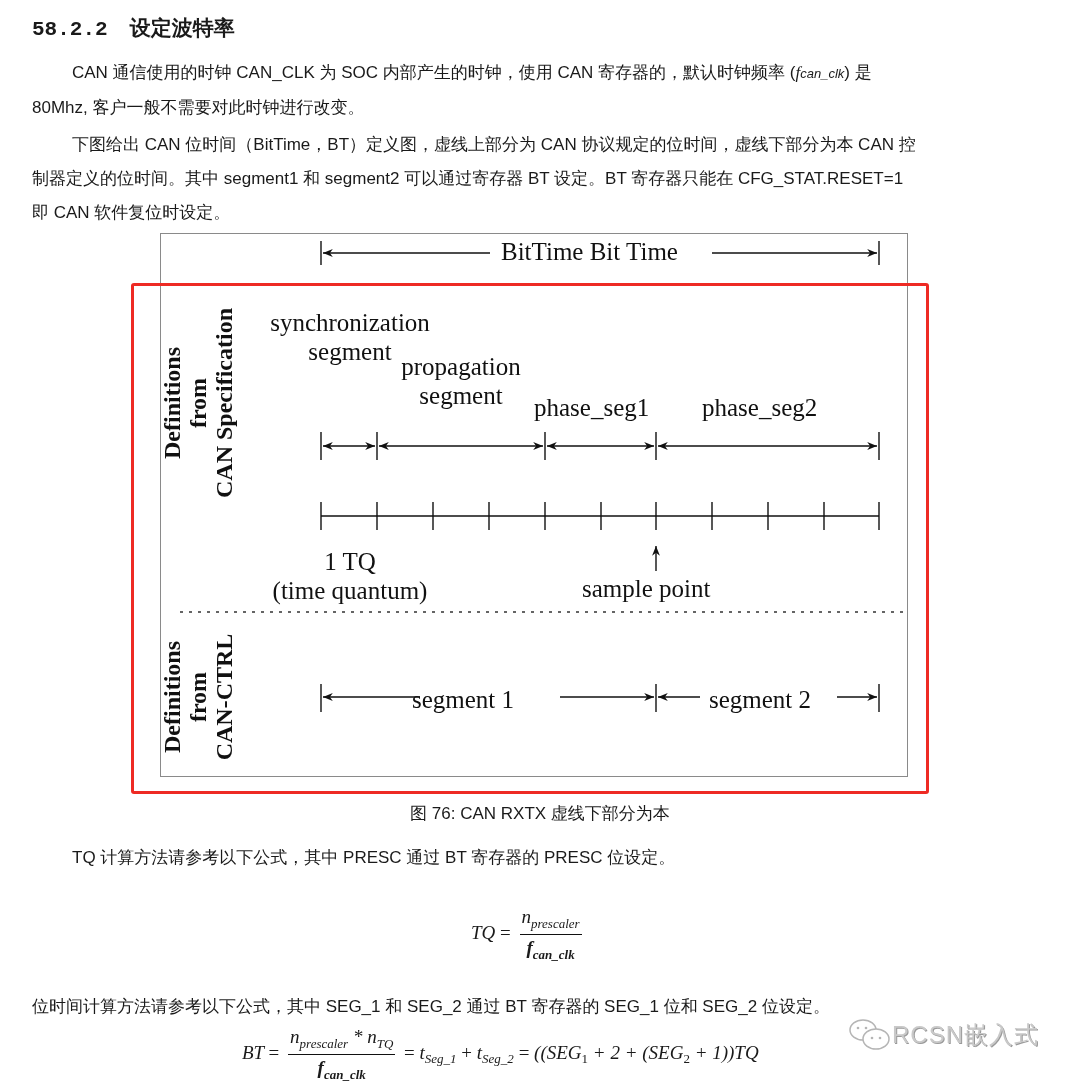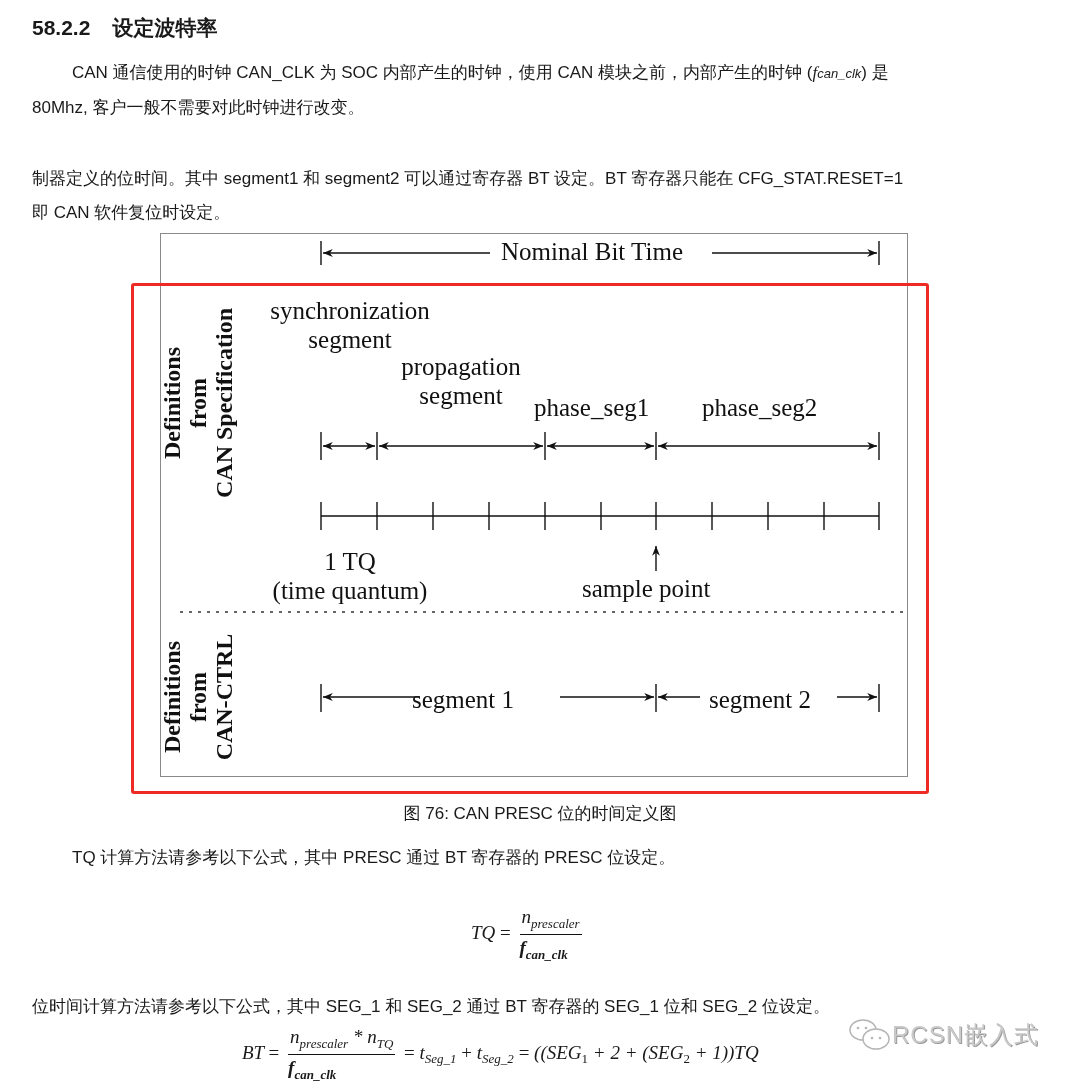--- a/index.html
+++ b/index.html
@@ -1,53 +1,53 @@
 <!DOCTYPE html>
 <html><head>
   <meta charset="utf-8">
   <style>
     html, body { margin: 0; padding: 0; background: #ffffff; }
     body { width: 1080px; height: 1084px; position: relative; overflow: hidden;
            font-family: "Liberation Sans", "DejaVu Sans", sans-serif; color: #1a1a1a; }
     .abs { position: absolute; }
-    .heading { left: 32px; top: 14px; font-size: 21px; font-weight: bold; white-space: nowrap; }
+    .heading { left: 32px; top: 14px; font-size: 21px; font-weight: bold; white-space: nowrap; font-family: Liberation Mono, monospace; }
     .heading .num { margin-right: 22px; }
     .para { left: 32px; width: 1020px; font-size: 17px; line-height: 34px; }
     .para .indent { display: inline-block; width: 40px; }
     .sub { font-style: italic; font-size: 13px; }
     .serif { font-family: "Liberation Serif", "DejaVu Serif", serif; }
     .diagram-box { left: 160px; top: 233px; width: 748px; height: 544px; border: 1.5px solid #8a8a8a; box-sizing: border-box; }
     .red-box { left: 131px; top: 283px; width: 798px; height: 511px; border: 3px solid #ee2a24; border-radius: 3px; box-sizing: border-box; }
     .dlabel { font-family: "Liberation Serif", "DejaVu Serif", serif; font-size: 25px; color: #111; white-space: nowrap; text-align: center; }
     .vlabel { font-family: "Liberation Serif", "DejaVu Serif", serif; font-weight: bold; font-size: 24px; line-height: 26px;
               text-align: center; white-space: nowrap; transform: rotate(-90deg); transform-origin: center center; color: #111; }
     .caption { left: 0; width: 1080px; top: 802px; text-align: center; font-size: 17px; }
     .formula { font-family: "Liberation Serif", "DejaVu Serif", serif; font-style: italic; font-size: 19px; white-space: nowrap; }
-    .frac { display: inline-block; vertical-align: middle; margin: 0 4px; }
+    .frac { display: inline-block; vertical-align: middle; text-align: center; margin: 0 4px; }
     .frac .top { display: block; border-bottom: 1.3px solid #111; padding: 0 2px 2px; }
     .frac .bot { display: block; padding-top: 2px; font-weight: bold; }
     .frac sub, .formula sub { font-size: 13px; }
     .up { font-style: normal; }
     .watermark { left: 848px; top: 1018px; font-size: 24px; color: #c9c9c9; white-space: nowrap; display: flex; align-items: center; 
                  text-shadow: 1px 1px 0 #9a9a9a; letter-spacing: 1px; }
   </style>
 </head>
 <body>
 
 <div class="abs heading">
   <span class="num">58.2.2</span><span>设定波特率</span>
 </div>
 
 <div class="abs para" style="top:56px;">
-  <span class="indent"></span><span>CAN 通信使用的时钟 CAN_CLK 为 SOC 内部产生的时钟，使用 CAN 模块之前，内部产生的时钟 (</span><span class="serif" style="font-style:italic;">f</span><span class="sub">can_clk</span><span>) 是</span><br>
+  <span class="indent"></span><span>CAN 通信使用的时钟 CAN_CLK 为 SOC 内部产生的时钟，使用 CAN 寄存器的，默认时钟频率 (</span><span class="serif" style="font-style:italic;">f</span><span class="sub">can_clk</span><span>) 是</span><br>
   <span>80Mhz, 客户一般不需要对此时钟进行改变。</span>
 </div>
 
 <div class="abs para" style="top:128px;">
-  <span class="indent"></span><br>
+  <span class="indent"></span><span>下图给出 CAN 位时间（BitTime，BT）定义图，虚线上部分为 CAN 协议规定的位时间，虚线下部分为本 CAN 控</span><br>
   <span>制器定义的位时间。其中 segment1 和 segment2 可以通过寄存器 BT 设定。BT 寄存器只能在 CFG_STAT.RESET=1</span><br>
   <span>即 CAN 软件复位时设定。</span>
 </div>
 
 <div class="abs diagram-box"></div>
 <div class="abs red-box"></div>
 
 <svg class="abs" style="left:0;top:0;" width="1080" height="1084">
   <defs>
     <marker id="arrR" viewBox="0 0 10 10" refX="10" refY="5" markerWidth="9" markerHeight="7" orient="auto">
@@ -94,23 +94,23 @@
     <line x1="879" y1="684" x2="879" y2="712"></line>
     <line x1="323" y1="697" x2="420" y2="697" marker-start="url(#arrL)"></line>
     <line x1="560" y1="697" x2="654" y2="697" marker-end="url(#arrR)"></line>
     <line x1="658" y1="697" x2="700" y2="697" marker-start="url(#arrL)"></line>
     <line x1="837" y1="697" x2="877" y2="697" marker-end="url(#arrR)"></line>
   </g>
 
   <line x1="180" y1="612" x2="904" y2="612" stroke="#333" stroke-width="1.5" stroke-dasharray="3,6"></line>
 </svg>
 
-<div class="abs dlabel" style="left:497px;top:238px;background:#fff;padding:0 4px;">Nominal Bit Time</div>
+<div class="abs dlabel" style="left:497px;top:238px;background:#fff;padding:0 4px;">BitTime Bit Time</div>
 
-<div class="abs dlabel" style="left:258px;top:296px;width:184px;line-height:29px;">
+<div class="abs dlabel" style="left:258px;top:308px;width:184px;line-height:29px;">
   <div>synchronization</div>
   <div>segment</div>
 </div>
 <div class="abs dlabel" style="left:388px;top:352px;width:146px;line-height:29px;">
   <div>propagation</div>
   <div>segment</div>
 </div>
 <div class="abs dlabel" style="left:534px;top:394px;">phase_seg1</div>
 <div class="abs dlabel" style="left:702px;top:394px;">phase_seg2</div>
 
@@ -127,21 +127,21 @@
   <div>Definitions</div>
   <div>from</div>
   <div>CAN Specification</div>
 </div>
 <div class="abs vlabel" style="left:118px;top:658px;width:160px;line-height:26px;height:78px;">
   <div>Definitions</div>
   <div>from</div>
   <div>CAN-CTRL</div>
 </div>
 
-<div class="abs caption">图 76: CAN PRESC 位的时间定义图</div>
+<div class="abs caption">图 76: CAN RXTX 虚线下部分为本</div>
 
 <div class="abs para" style="top:841px;">
   <span class="indent"></span><span>TQ 计算方法请参考以下公式，其中 PRESC 通过 BT 寄存器的 PRESC 位设定。</span>
 </div>
 
 <div class="abs formula" style="left:471px;top:906px;">
   <span>TQ</span>
   <span class="up"> = </span>
   <span class="frac">
     <span class="top"><span>n</span><sub>prescaler</sub></span>

